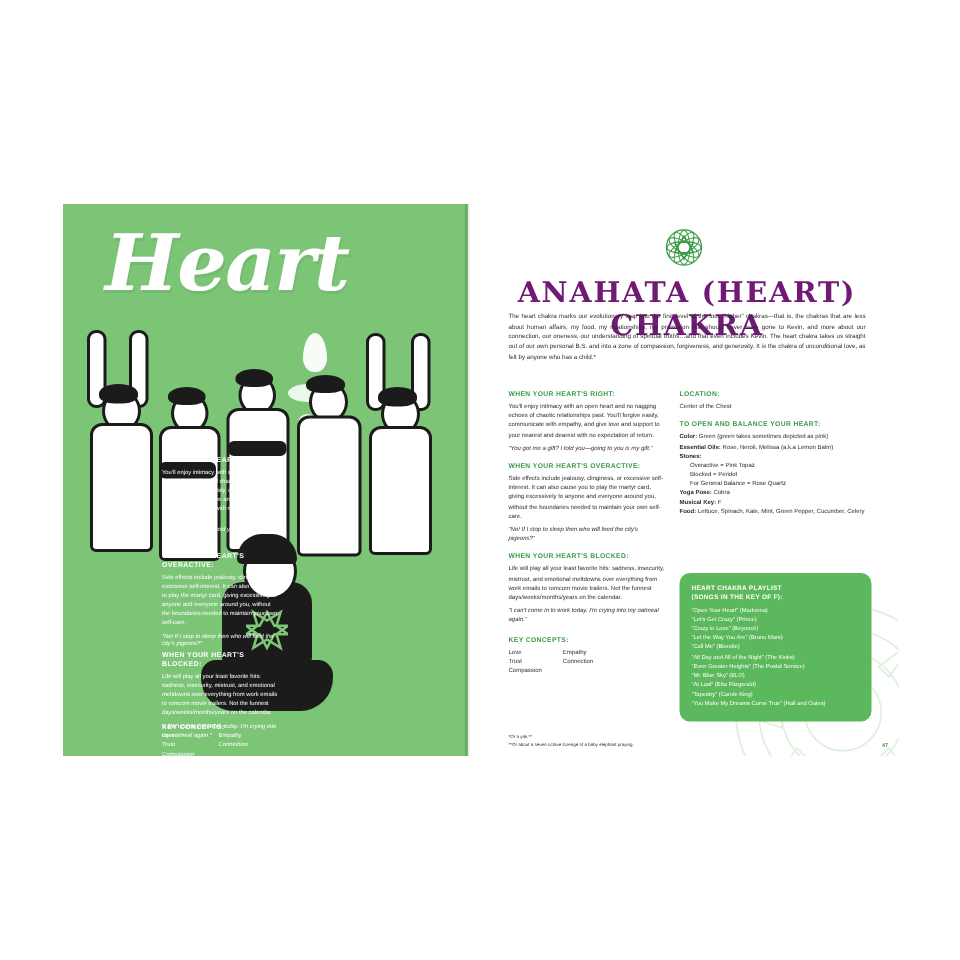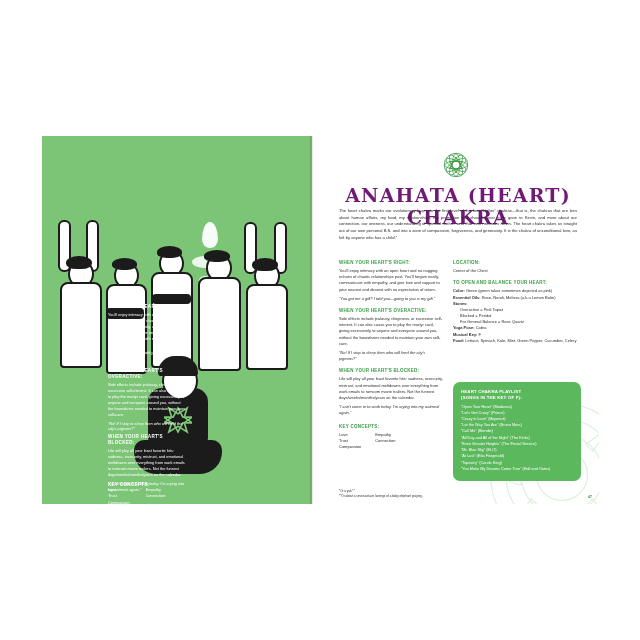--- a/index.html
+++ b/index.html
@@ -74,20 +74,21 @@
   
   .mandala{position:absolute;right:-48px;bottom:-56px;width:170px;height:170px;opacity:.25;}
 </style>
 </head>
 <body>
 
 <div id="spread">
 
   <div class="page-left">
 
+    <div class="heart-title">Heart</div>
 
     <div class="drop d1"></div>
     <div class="drop d2"></div>
     <div class="drop d3"></div>
 
     <div class="fig" style="left:14px;top:84px;width:54px;height:150px;">
       <div class="arm" style="left:2px;top:0px;width:9px;height:48px;"></div>
       <div class="arm" style="left:30px;top:0px;width:9px;height:48px;"></div>
       <div class="head" style="left:12px;top:40px;width:22px;height:24px;"></div>
       <div class="hair" style="left:10px;top:36px;width:26px;height:13px;"></div>

